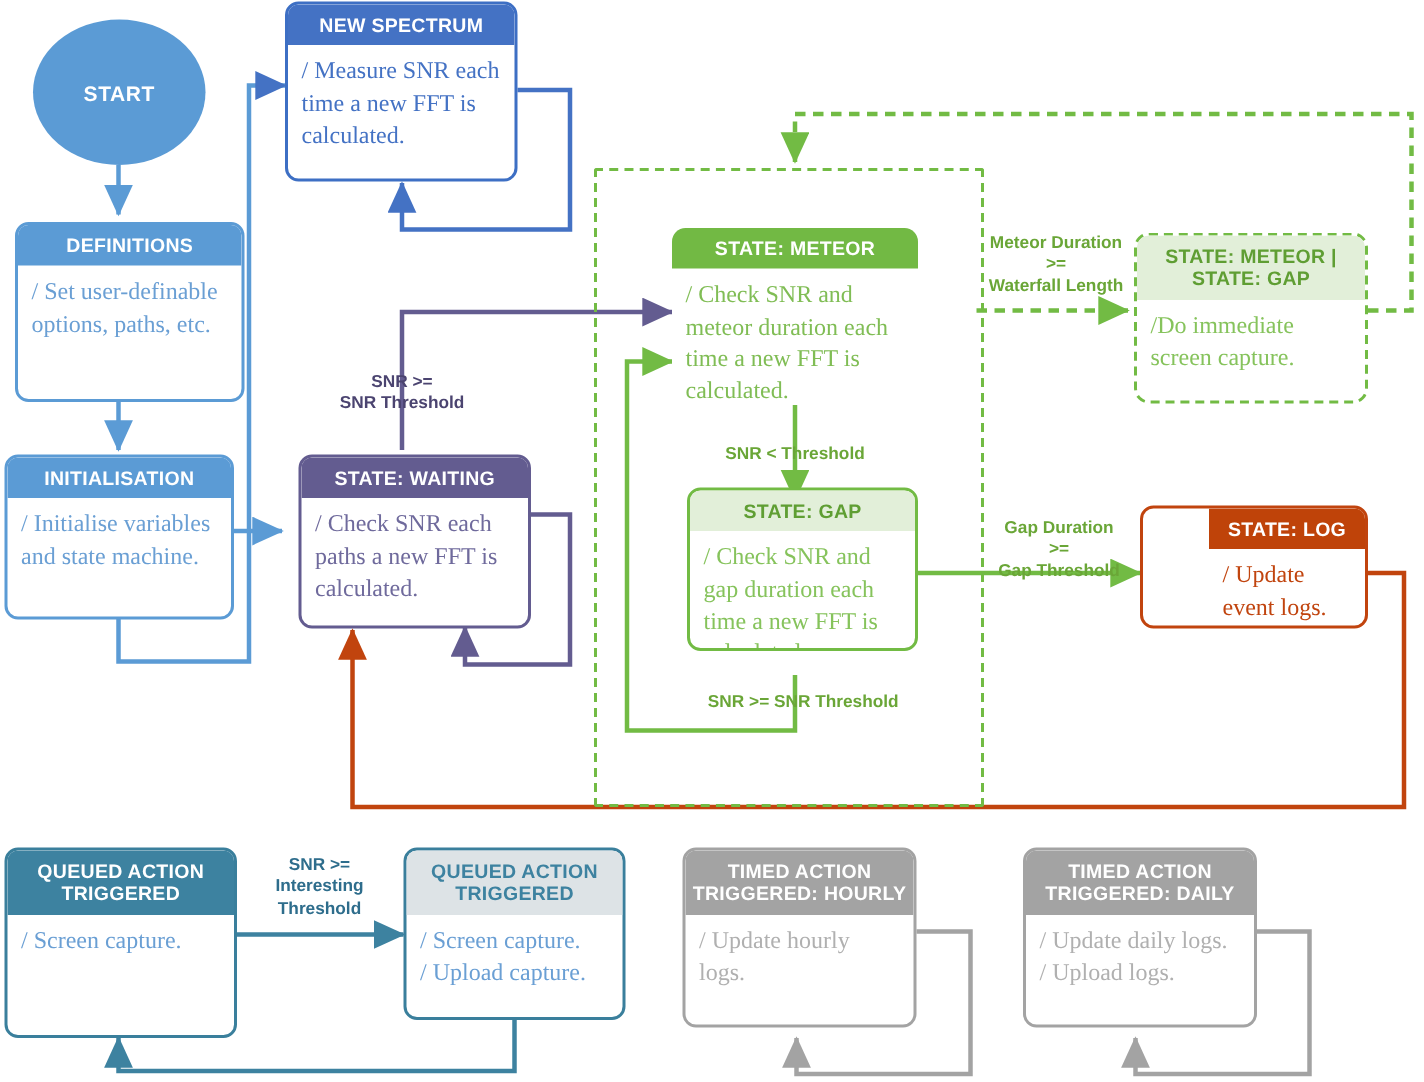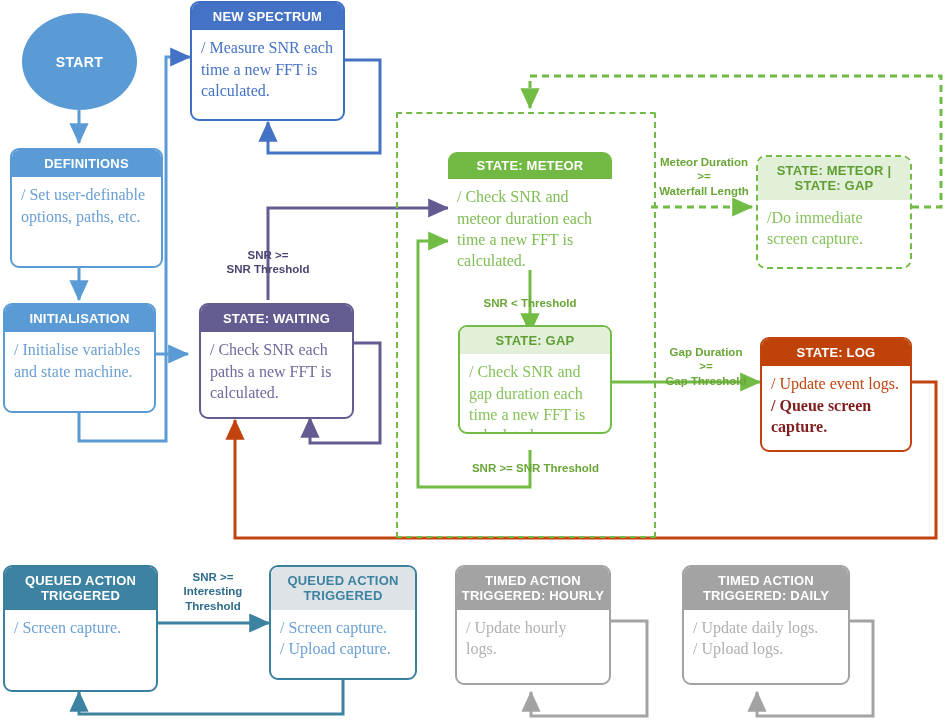--- a/index.html
+++ b/index.html
@@ -202,21 +202,21 @@
     </div>
   </div>
 
   <div class="node n-green-dash" style="left:756px;top:155px;width:156px;height:114px;">
     <div class="hdr">STATE: METEOR | STATE: GAP</div>
     <div class="body">
       <div>/Do immediate screen capture.</div>
     </div>
   </div>
 
-  <div class="node n-orange" style="left:760px;top:337px;width:152px;height:115px;">
+  <div class="node n-orange" style="left:760px;top:337px;width:152px;height:82px;padding-left:44px;">
     <div class="hdr">STATE: LOG</div>
     <div class="body">
       <div>/ Update event logs.</div>
       <div class="alt">/ Queue screen capture.</div>
     </div>
   </div>
 
   <div class="node n-teal" style="left:3px;top:565px;width:155px;height:127px;">
     <div class="hdr">QUEUED ACTION TRIGGERED</div>
     <div class="body">
@@ -232,21 +232,21 @@
     </div>
   </div>
 
   <div class="node n-grey" style="left:455px;top:565px;width:156px;height:120px;">
     <div class="hdr">TIMED ACTION TRIGGERED: HOURLY</div>
     <div class="body">
       <div>/ Update hourly logs.</div>
     </div>
   </div>
 
-  <div class="node n-grey" style="left:682px;top:565px;width:168px;height:120px;">
+  <div class="node n-grey" style="left:682px;top:565px;width:156px;height:120px;">
     <div class="hdr">TIMED ACTION TRIGGERED: DAILY</div>
     <div class="body">
       <div>/ Update daily logs.
 / Upload logs.</div>
     </div>
   </div>
 
   <div class="elabel lab-purple" style="left:206px;top:248px;width:124px;">SNR &gt;=
 SNR Threshold</div>
 

